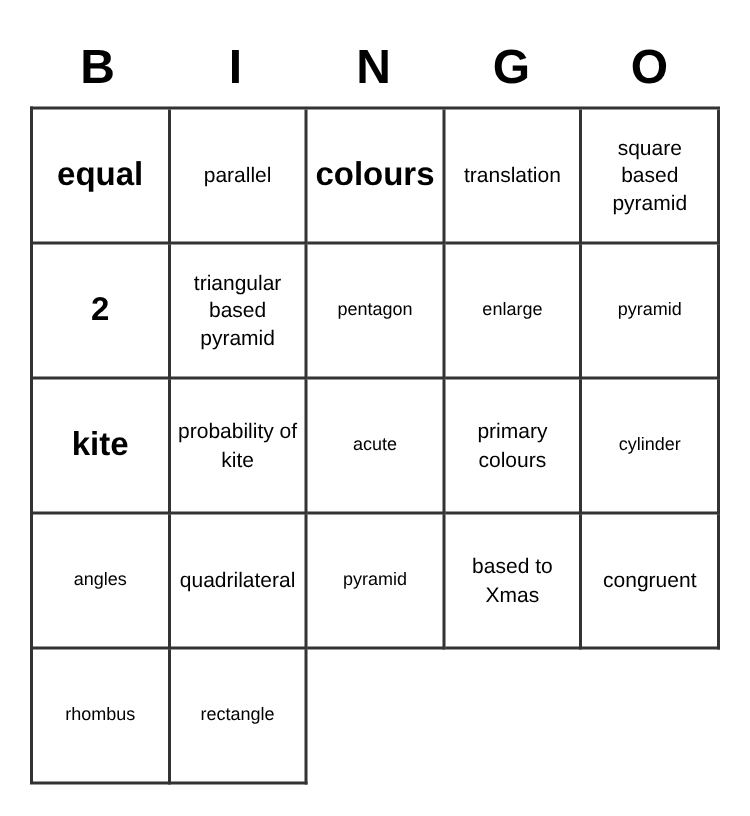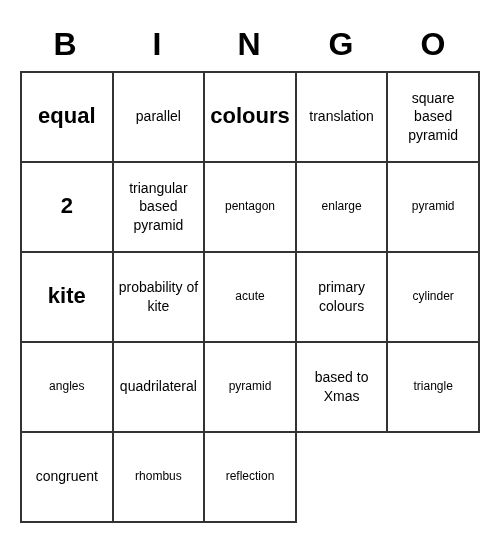--- a/index.html
+++ b/index.html
@@ -82,18 +82,17 @@
       <div class="bingo-cell medium-text">pyramid</div>
       <div class="bingo-cell large-text">kite</div>
       <div class="bingo-cell">probability of kite</div>
       <div class="bingo-cell medium-text">acute</div>
       <div class="bingo-cell">primary colours</div>
       <div class="bingo-cell medium-text">cylinder</div>
       <div class="bingo-cell medium-text">angles</div>
       <div class="bingo-cell">quadrilateral</div>
       <div class="bingo-cell medium-text">pyramid</div>
       <div class="bingo-cell">based to Xmas</div>
-      <div class="bingo-cell medium-text">triangle</div>
       <div class="bingo-cell">congruent</div>
       <div class="bingo-cell medium-text">rhombus</div>
-      <div class="bingo-cell medium-text">reflection</div>
+      <div class="bingo-cell medium-text">rectangle</div>
     </div>
 </div>
 
 </body></html>

